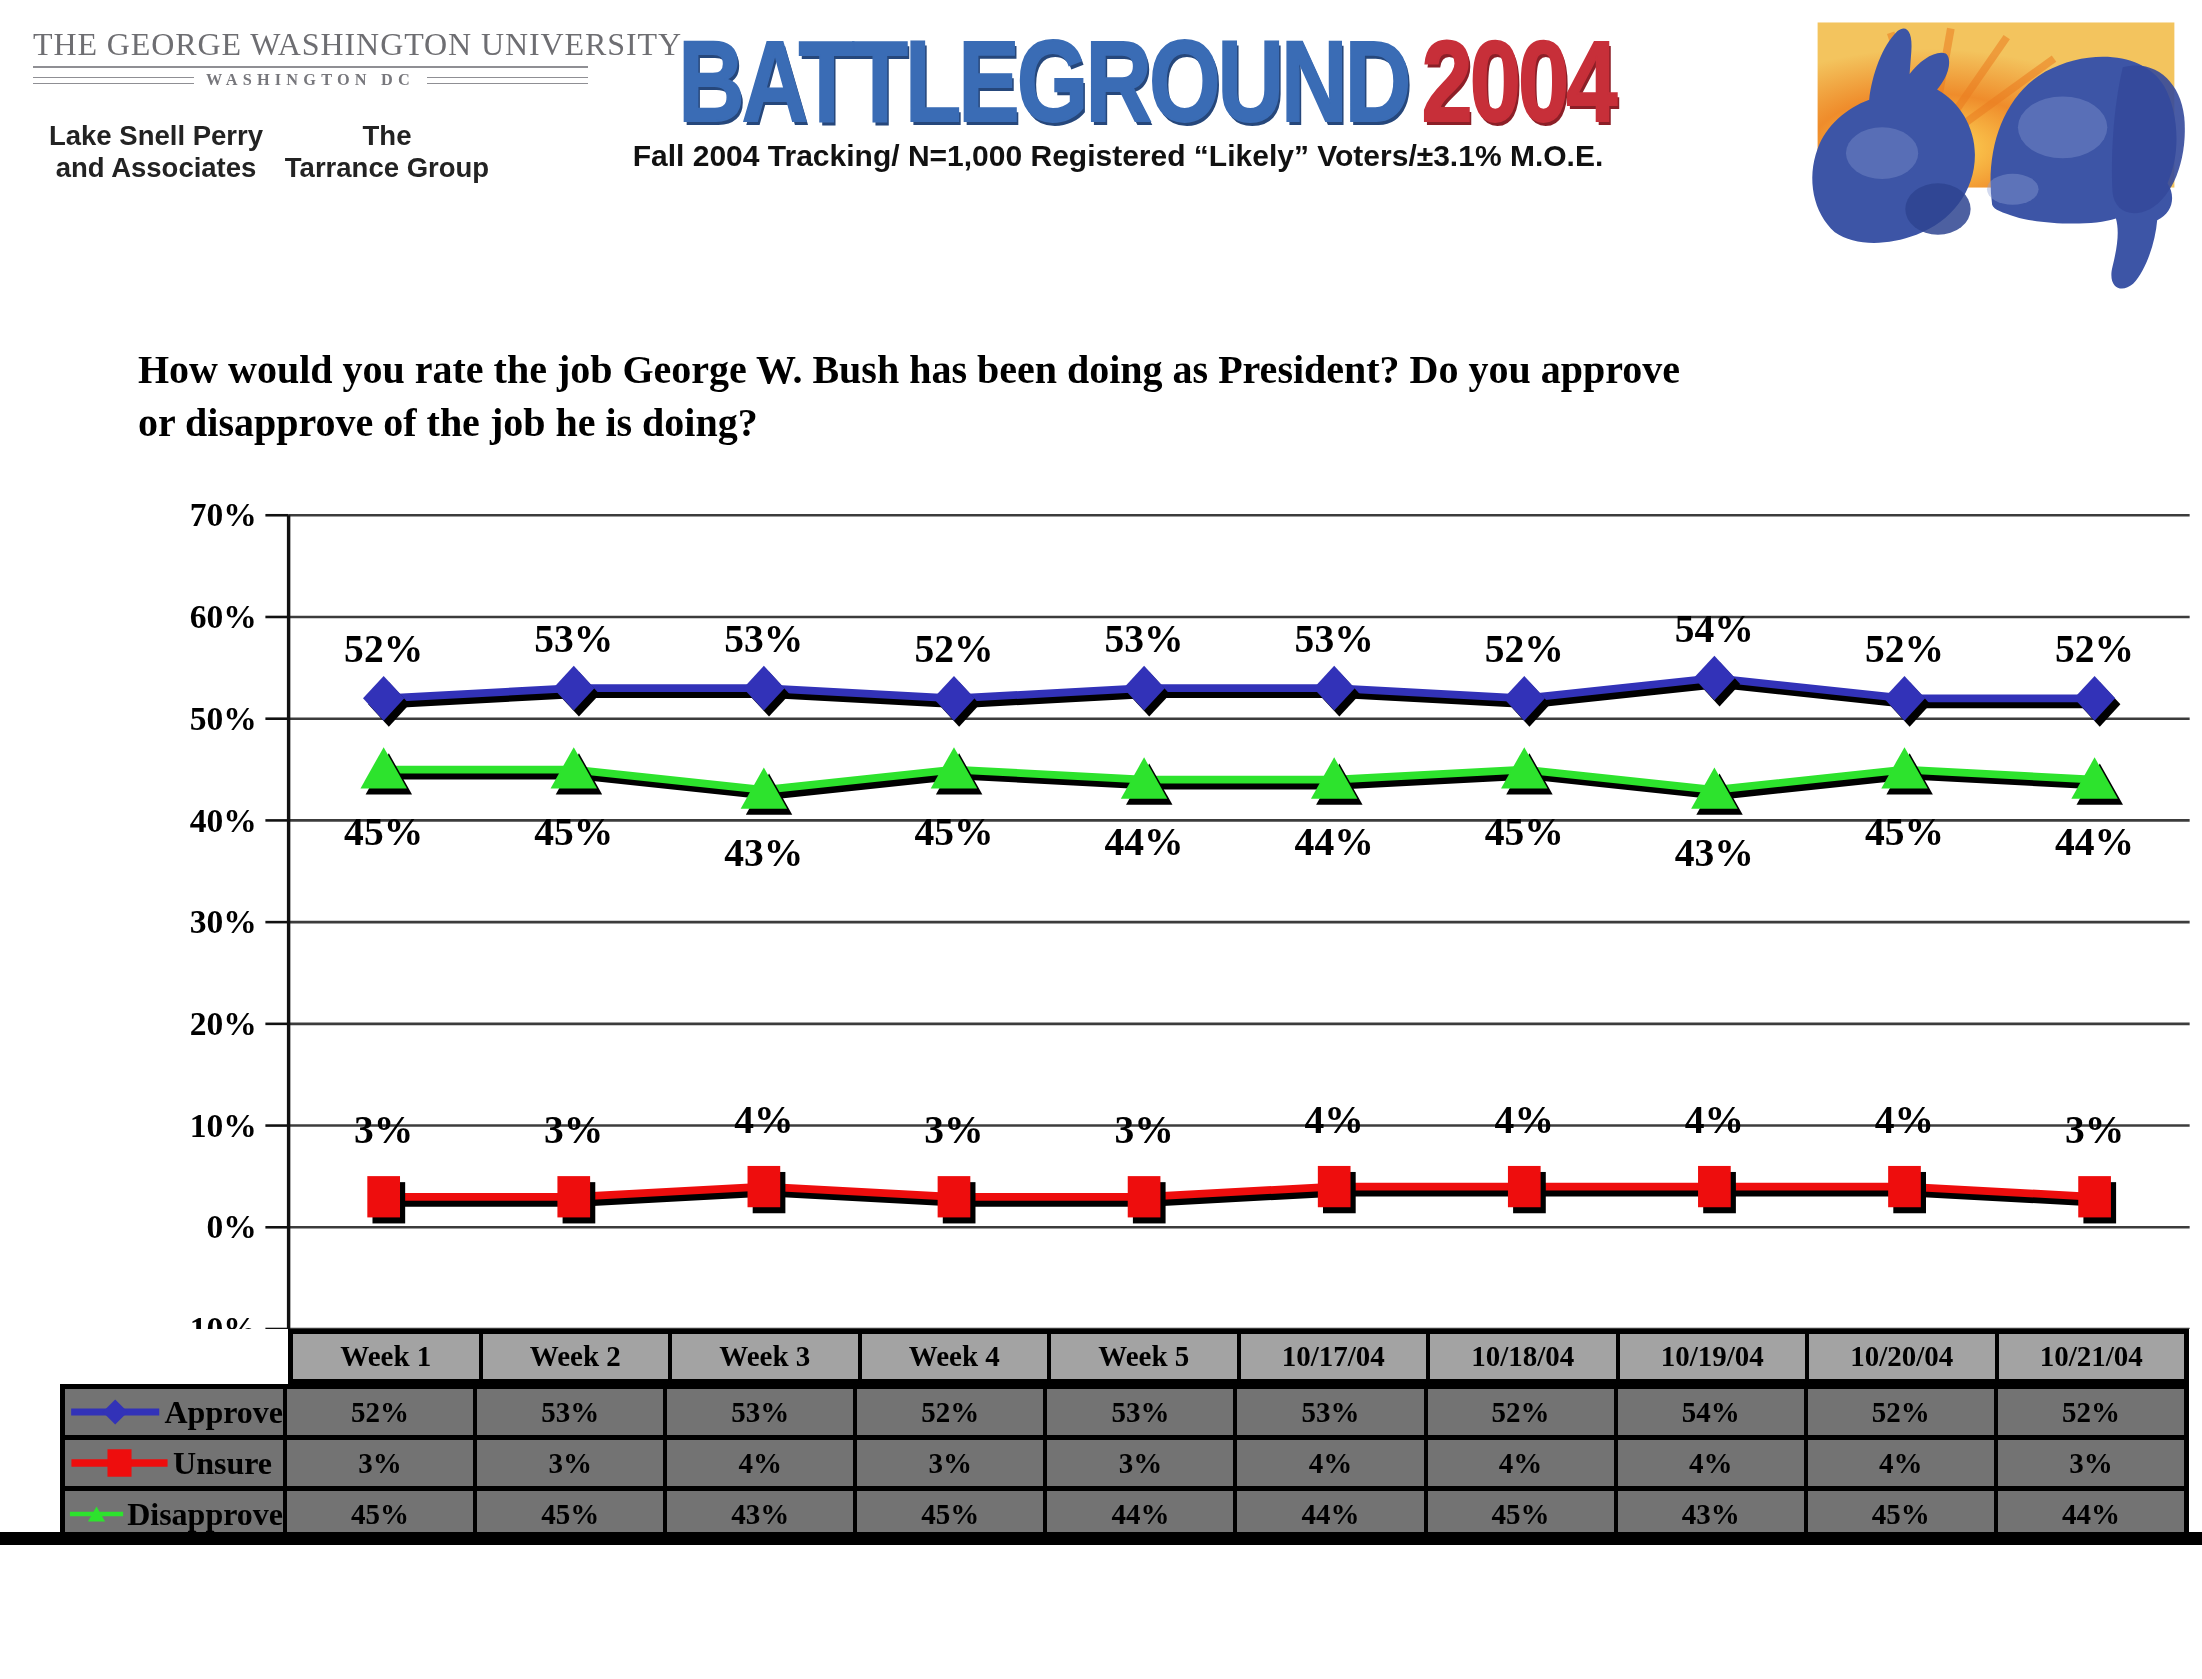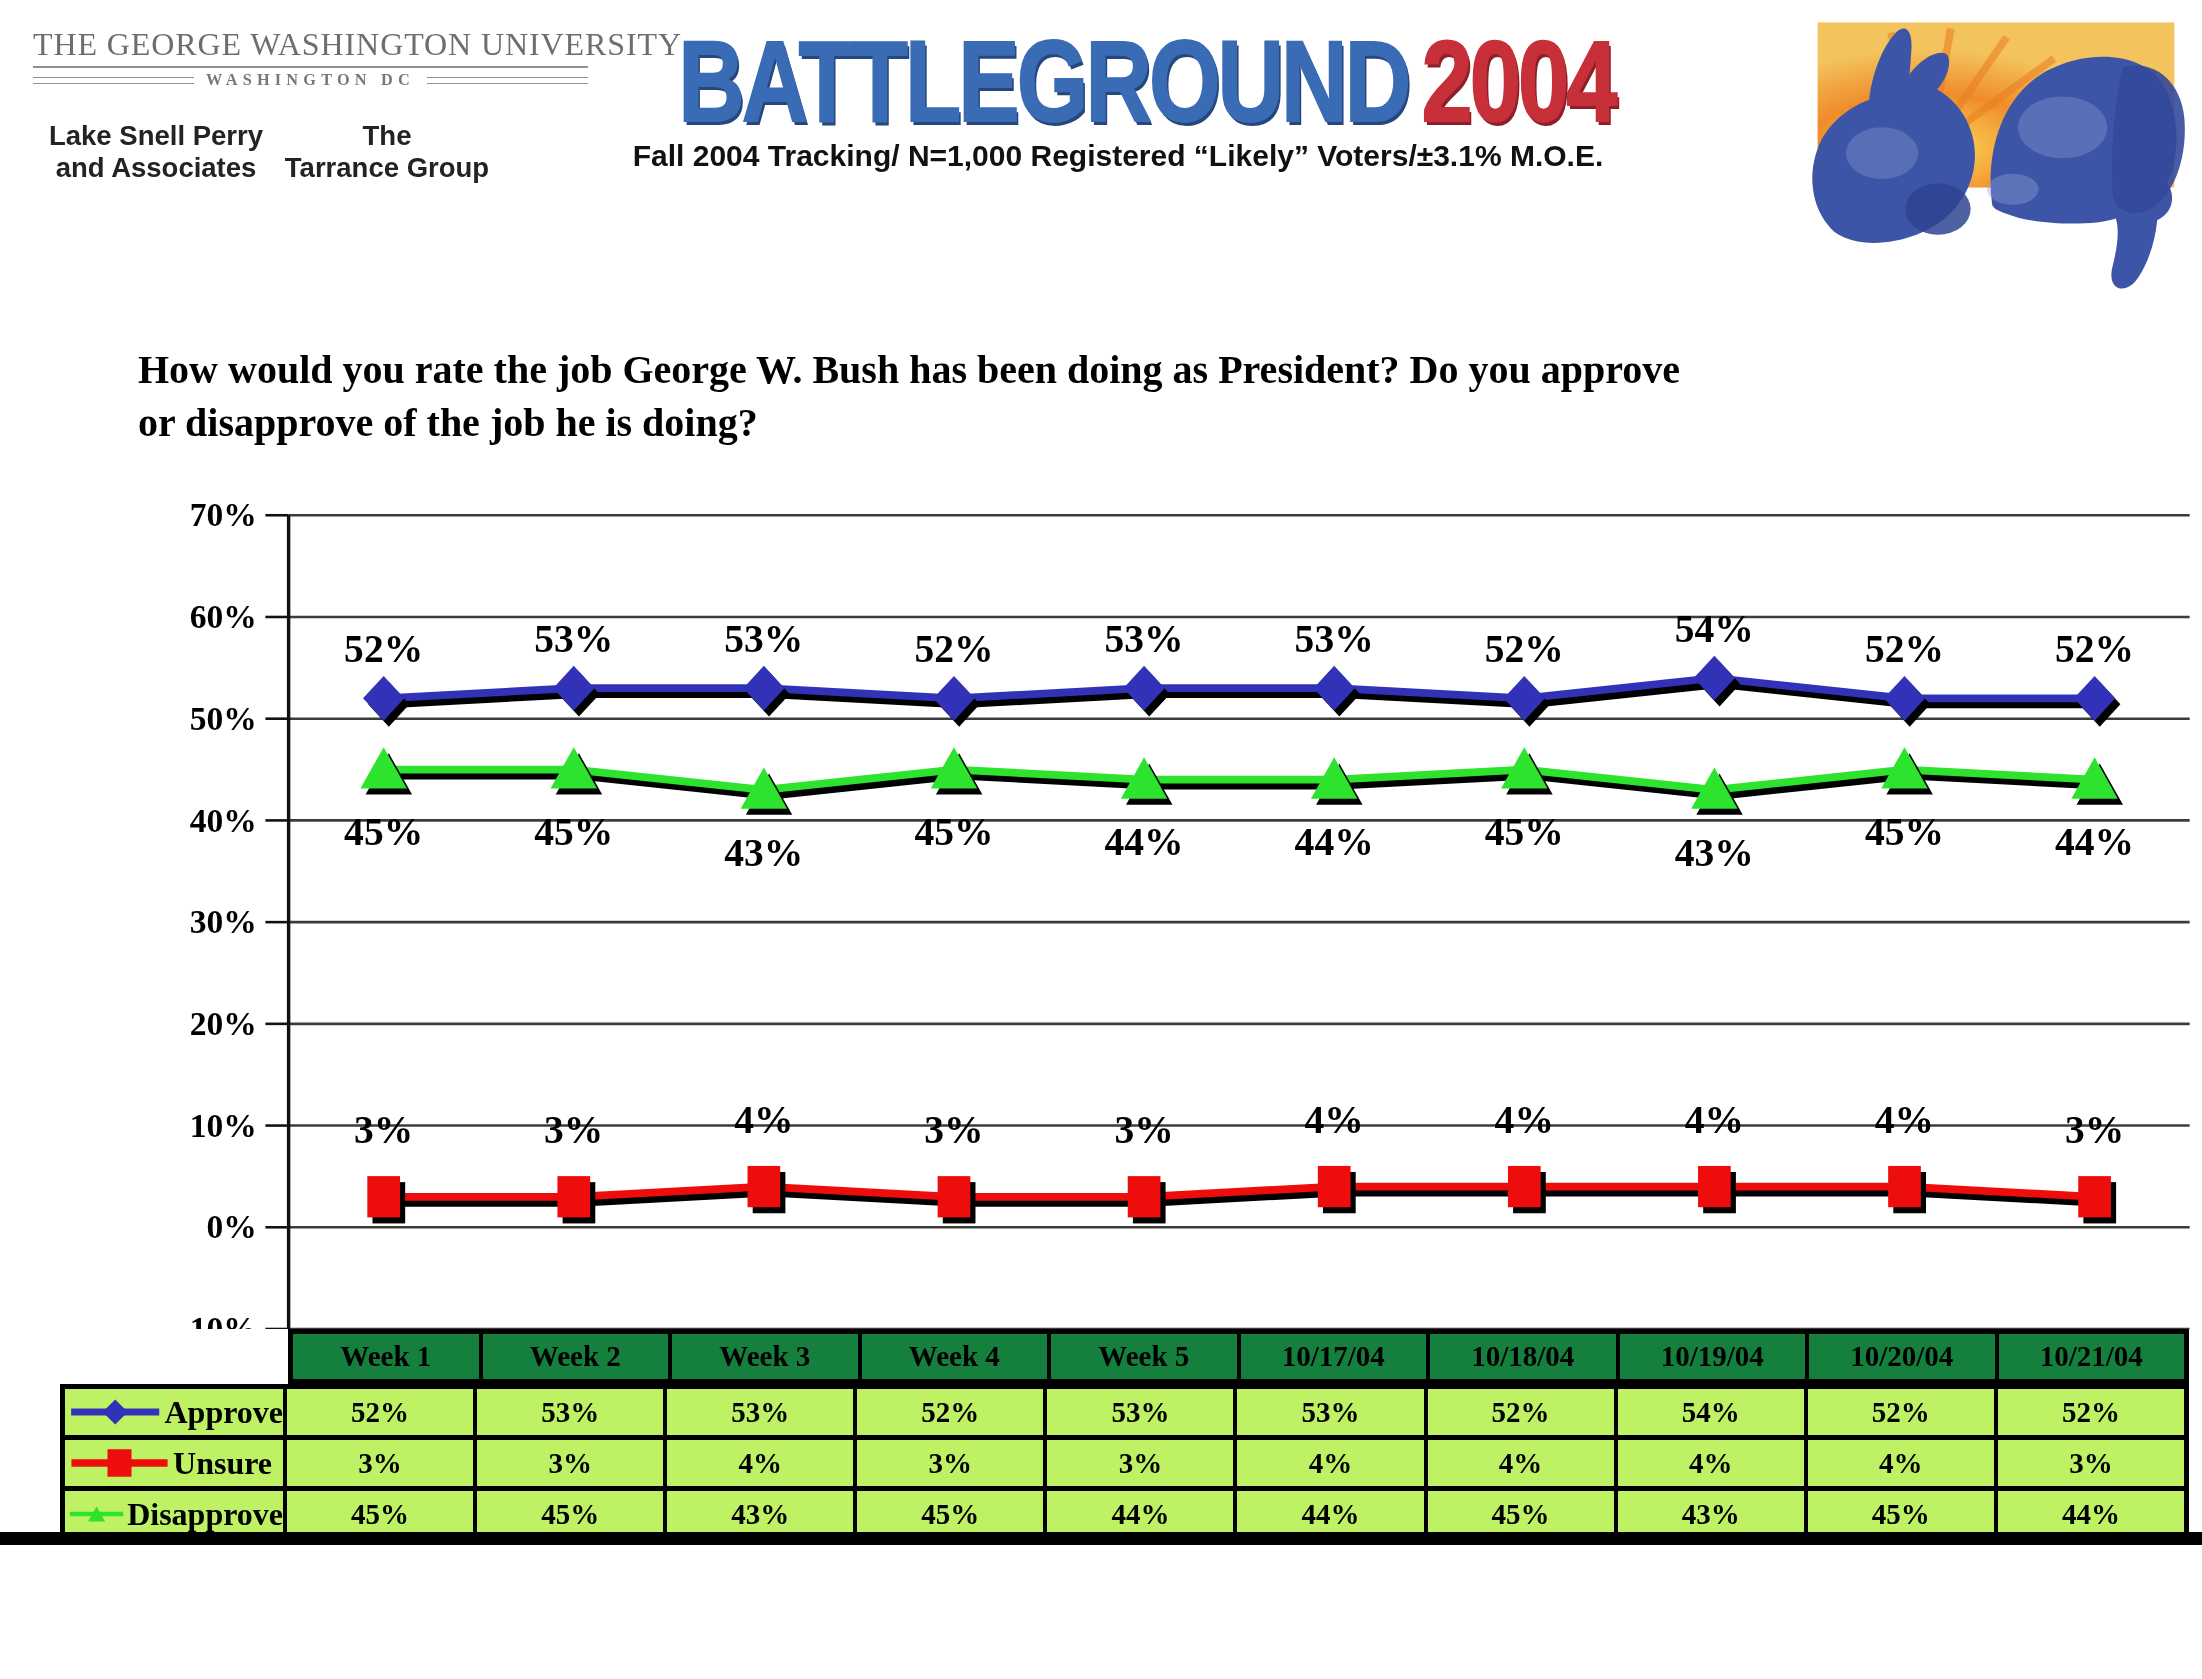--- a/index.html
+++ b/index.html
@@ -33,25 +33,25 @@
 
   
   .question{left:138px;top:344px;width:1927px;text-align:left;
             font-weight:bold;font-size:40px;color:#000;line-height:1.32;}
 
   
   .chart-svg{left:0;top:0;}
 
   
   .tbl-header{left:288px;top:1329px;width:1901px;height:55px;display:flex;
-              border:5.2px solid #000;box-sizing:border-box;background:#15803d;}
+              border:5.2px solid #000;box-sizing:border-box;background:#a3a3a3;}
   .th-cell{flex:1;display:flex;align-items:center;justify-content:center;
            font-weight:bold;font-size:29px;border-left:4.3px solid #000;}
   .th-cell:first-child{border-left:none;}
-  .tbl-body{left:60px;top:1384px;width:2129px;border:5.2px solid #000;box-sizing:border-box;background:#bef264;}
+  .tbl-body{left:60px;top:1384px;width:2129px;border:5.2px solid #000;box-sizing:border-box;background:#737373;}
   .t-row{display:flex;height:46px;border-top:5.2px solid #000;}
   .t-row:first-child{border-top:none;}
   .legend-cell{width:222px;flex:none;display:flex;align-items:center;
                border-right:4.3px solid #000;padding-left:3.4px;box-sizing:border-box;}
   .legend-label{font-weight:bold;font-size:32px;margin-left:1.7px;}
   .t-cell{flex:1;display:flex;align-items:center;justify-content:center;
           font-weight:bold;font-size:29px;border-left:4.3px solid #000;}
   .t-cell.first{border-left:none;}
   .bottom-bar{left:0;top:1532px;width:2203px;height:13px;background:#000;z-index:5;}
 </style>

